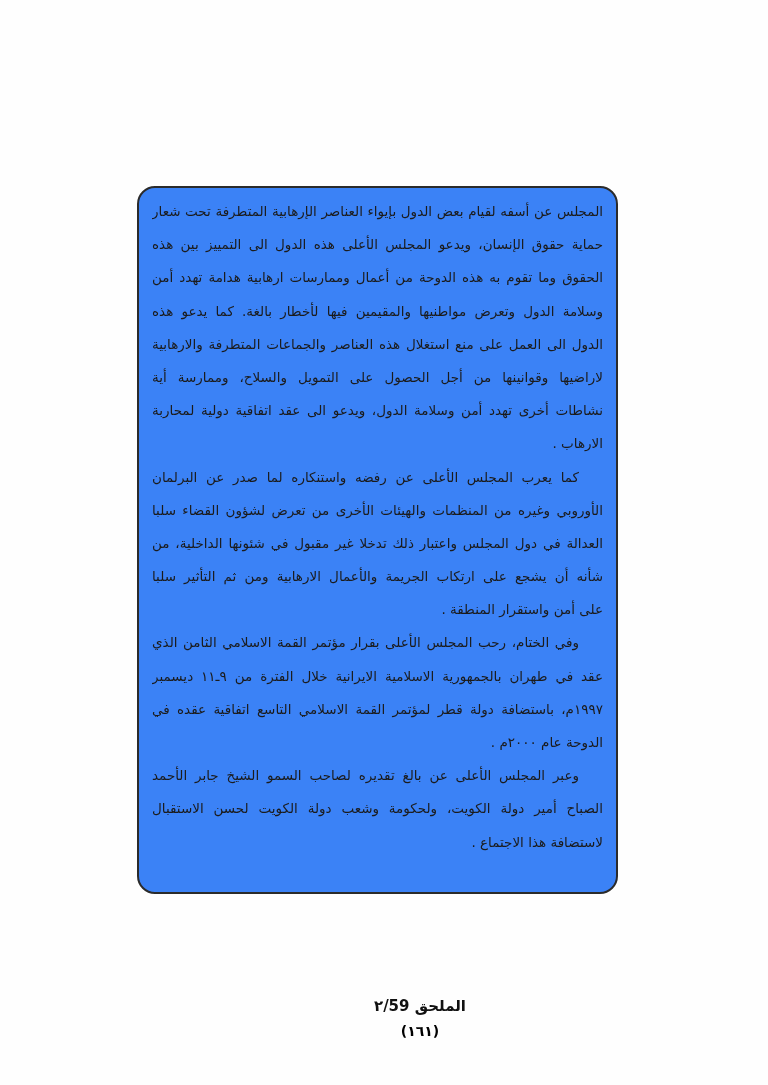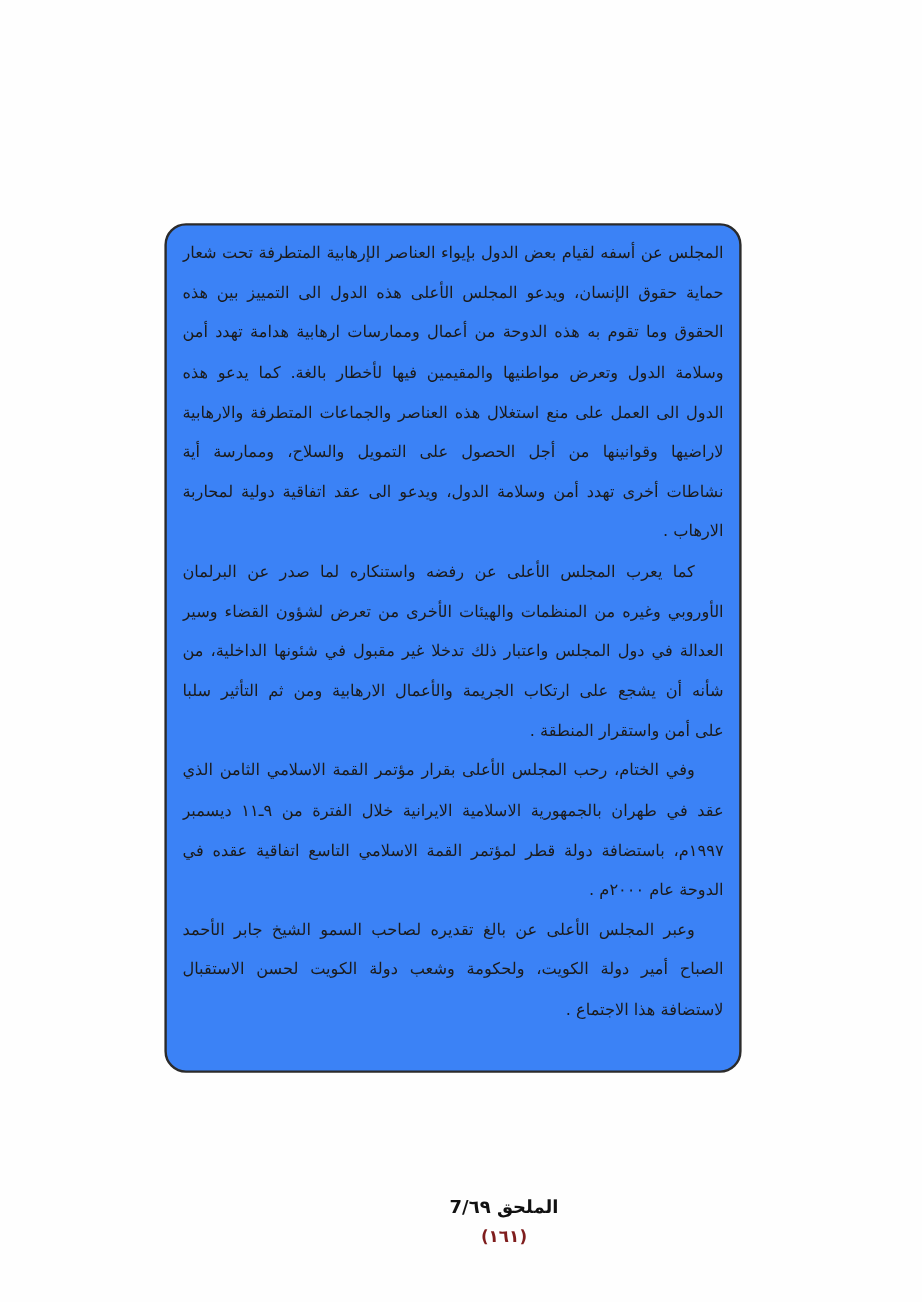--- a/index.html
+++ b/index.html
@@ -66,51 +66,51 @@
     font-size: 15px;
     font-weight: bold;
     line-height: 20px;
     color: #111;
   }
   .footer-page {
     margin-top: 6px;
     font-size: 14px;
     font-weight: bold;
     line-height: 18px;
-    color: #7f1d1d;
+    color: #000000;
   }
 </style>
 </head>
 <body>
 
 <div class="page">
 
   <div class="doc-box">
     <div class="doc-text">
       <div class="ln just">المجلس عن أسفه لقيام بعض الدول بإيواء العناصر الإرهابية المتطرفة  تحت شعار</div>
       <div class="ln just">حماية حقوق الإنسان، ويدعو المجلس الأعلى هذه الدول الى التمييز بين هذه</div>
       <div class="ln just">الحقوق وما تقوم به هذه الدوحة من أعمال وممارسات ارهابية هدامة تهدد أمن</div>
       <div class="ln just">وسلامة الدول وتعرض مواطنيها والمقيمين فيها لأخطار بالغة. كما يدعو هذه</div>
       <div class="ln just">الدول الى العمل على منع استغلال هذه العناصر والجماعات المتطرفة والارهابية</div>
       <div class="ln just">لاراضيها وقوانينها من أجل الحصول على التمويل والسلاح، وممارسة أية</div>
       <div class="ln just">نشاطات أخرى تهدد أمن وسلامة الدول، ويدعو الى عقد اتفاقية دولية لمحاربة</div>
       <div class="ln end">الارهاب .</div>
       <div class="ln just indent">كما يعرب المجلس الأعلى عن رفضه واستنكاره لما صدر عن البرلمان</div>
-      <div class="ln just">الأوروبي وغيره من المنظمات والهيئات الأخرى من تعرض لشؤون القضاء وسير</div>
+      <div class="ln just">الأوروبي وغيره من المنظمات والهيئات الأخرى من تعرض لشؤون القضاء سلبا</div>
       <div class="ln just">العدالة في دول المجلس واعتبار ذلك تدخلا غير مقبول في شئونها الداخلية، من</div>
       <div class="ln just">شأنه أن يشجع على ارتكاب الجريمة والأعمال الارهابية ومن ثم التأثير سلبا</div>
       <div class="ln end">على أمن واستقرار المنطقة .</div>
       <div class="ln just indent">وفي الختام، رحب المجلس الأعلى بقرار مؤتمر القمة الاسلامي الثامن الذي</div>
       <div class="ln just">عقد في طهران بالجمهورية الاسلامية الايرانية خلال الفترة من ٩ـ١١ ديسمبر</div>
       <div class="ln just">١٩٩٧م، باستضافة دولة قطر لمؤتمر القمة الاسلامي التاسع اتفاقية عقده في</div>
       <div class="ln end">الدوحة عام ٢٠٠٠م .</div>
       <div class="ln just indent">وعبر المجلس الأعلى عن بالغ تقديره لصاحب السمو الشيخ جابر الأحمد</div>
       <div class="ln just">الصباح أمير دولة الكويت، ولحكومة وشعب دولة الكويت لحسن الاستقبال</div>
       <div class="ln end">لاستضافة هذا الاجتماع .</div>
     </div>
   </div>
 
   <div class="footer">
-    <div class="footer-appendix">الملحق 7/٦٩</div>
+    <div class="footer-appendix">الملحق ٢/59</div>
     <div class="footer-page">(١٦١)</div>
   </div>
 
 </div>
 
 </body></html>

